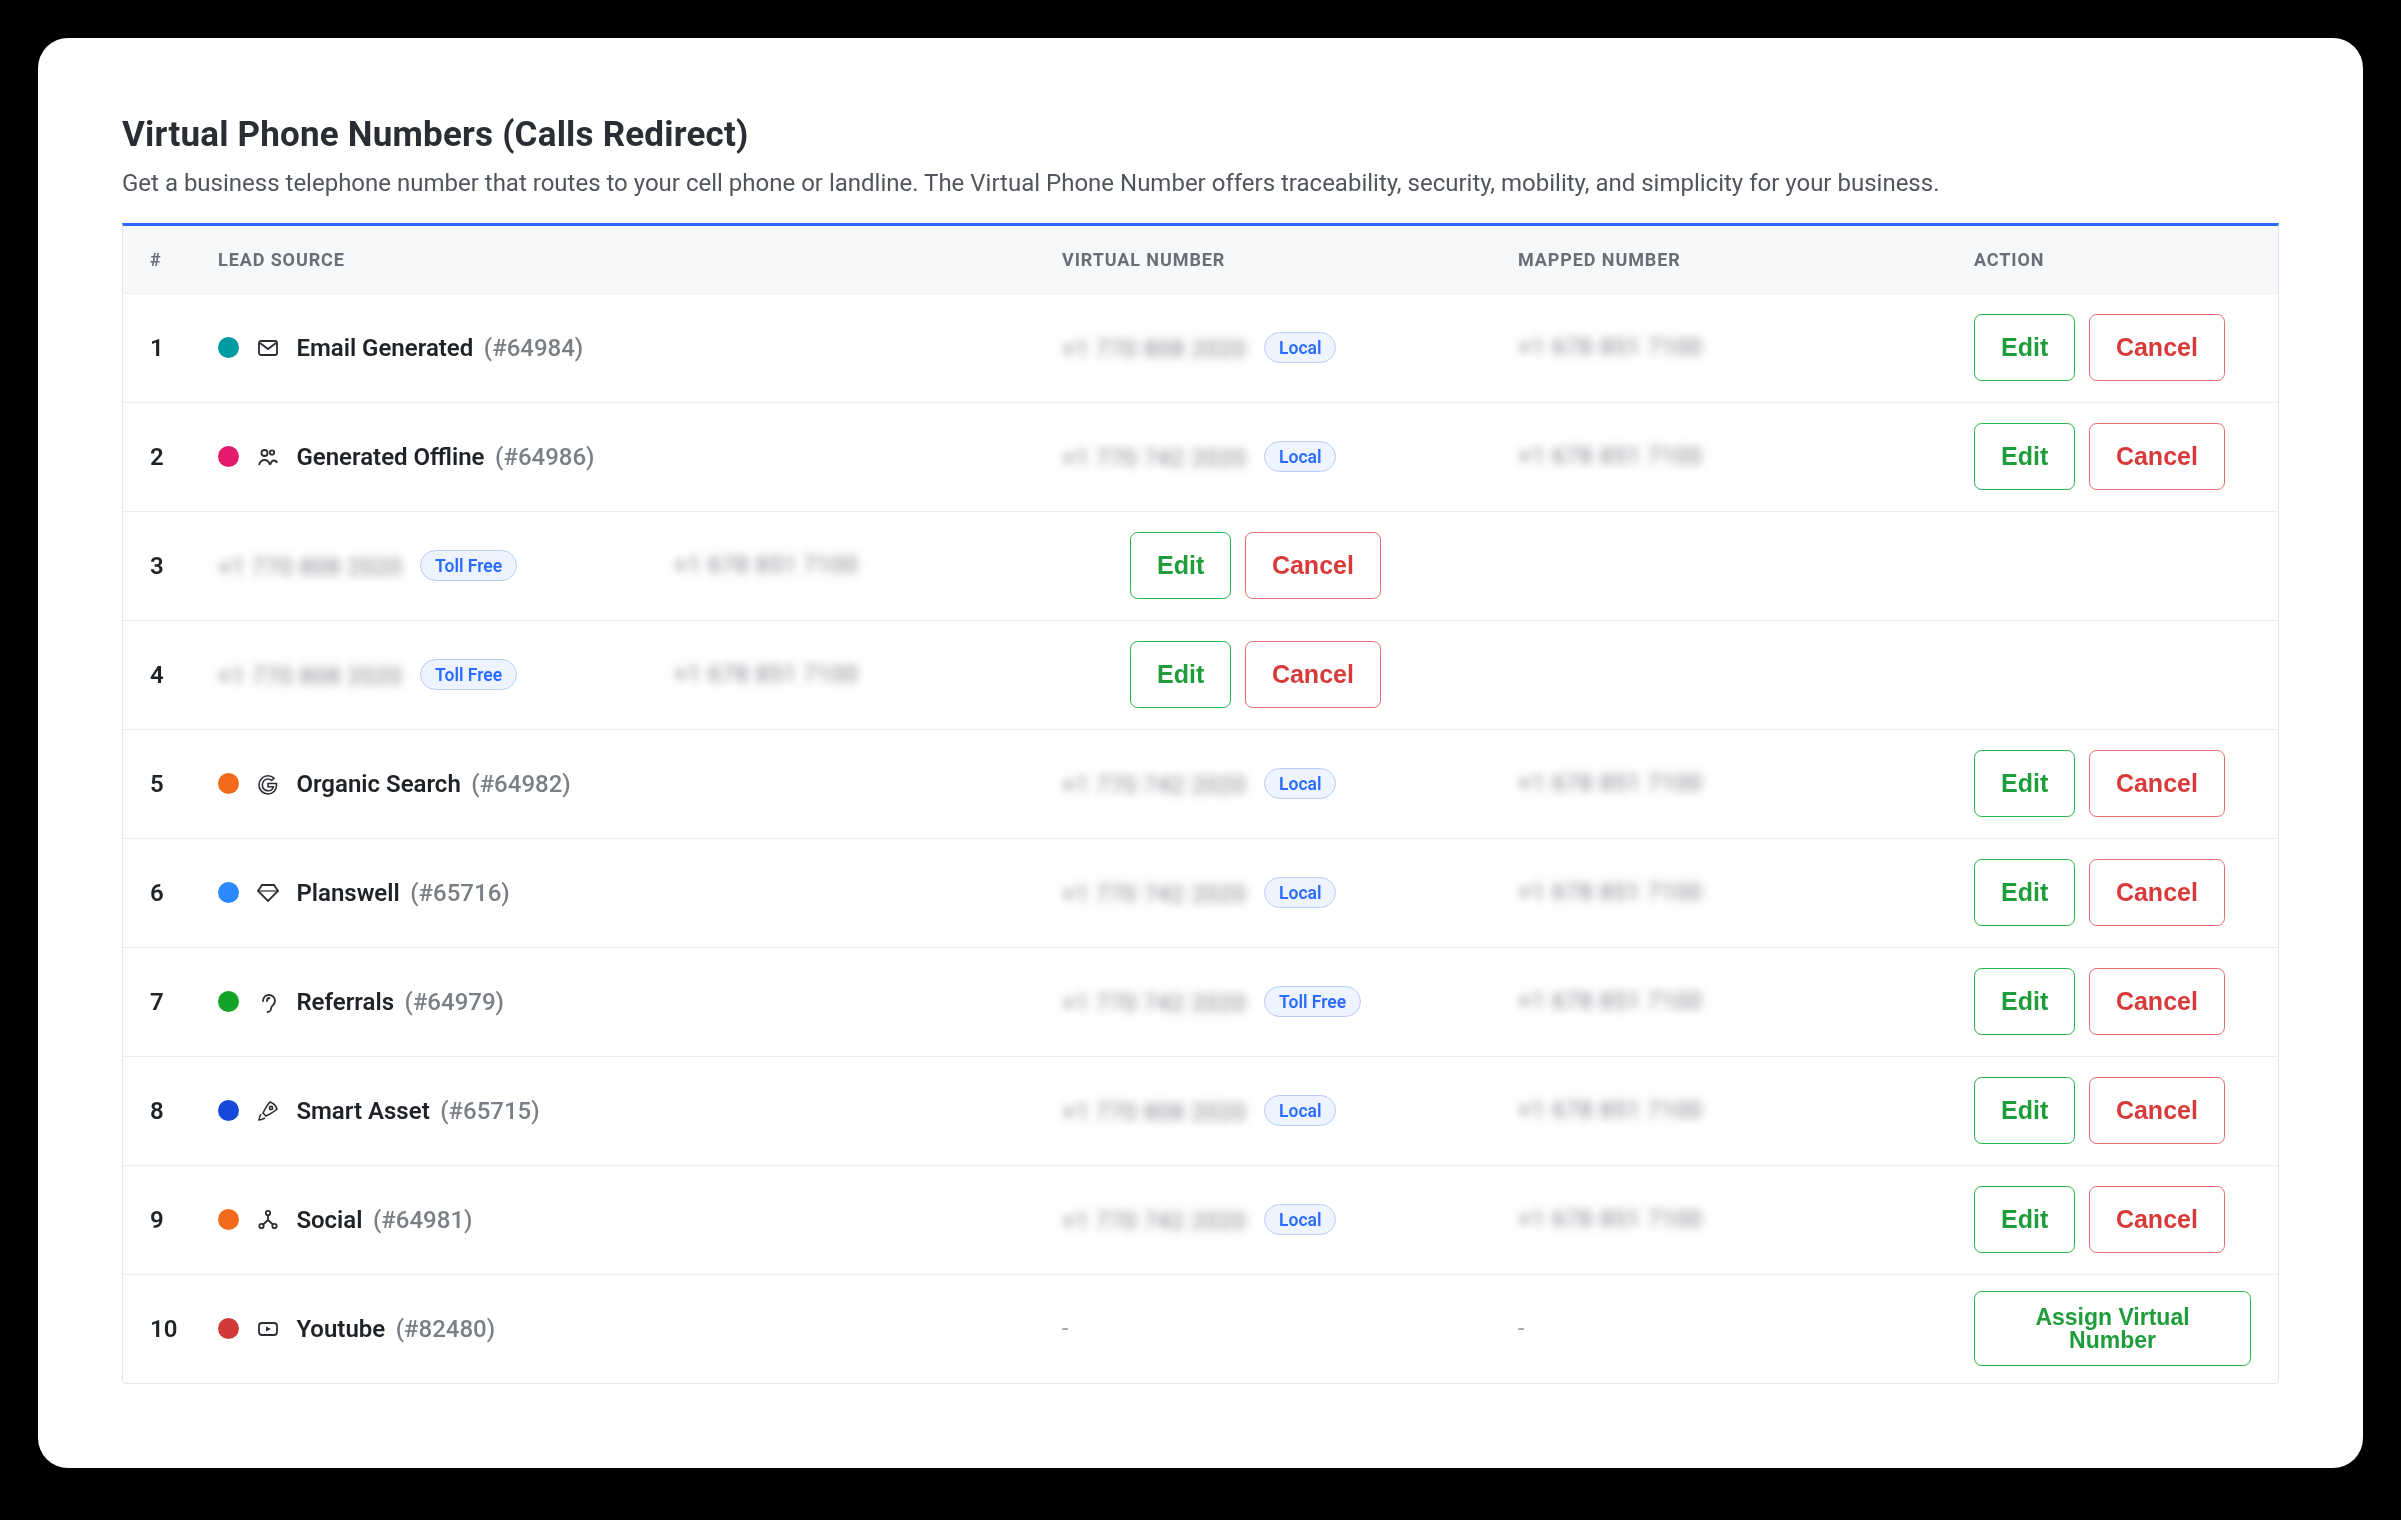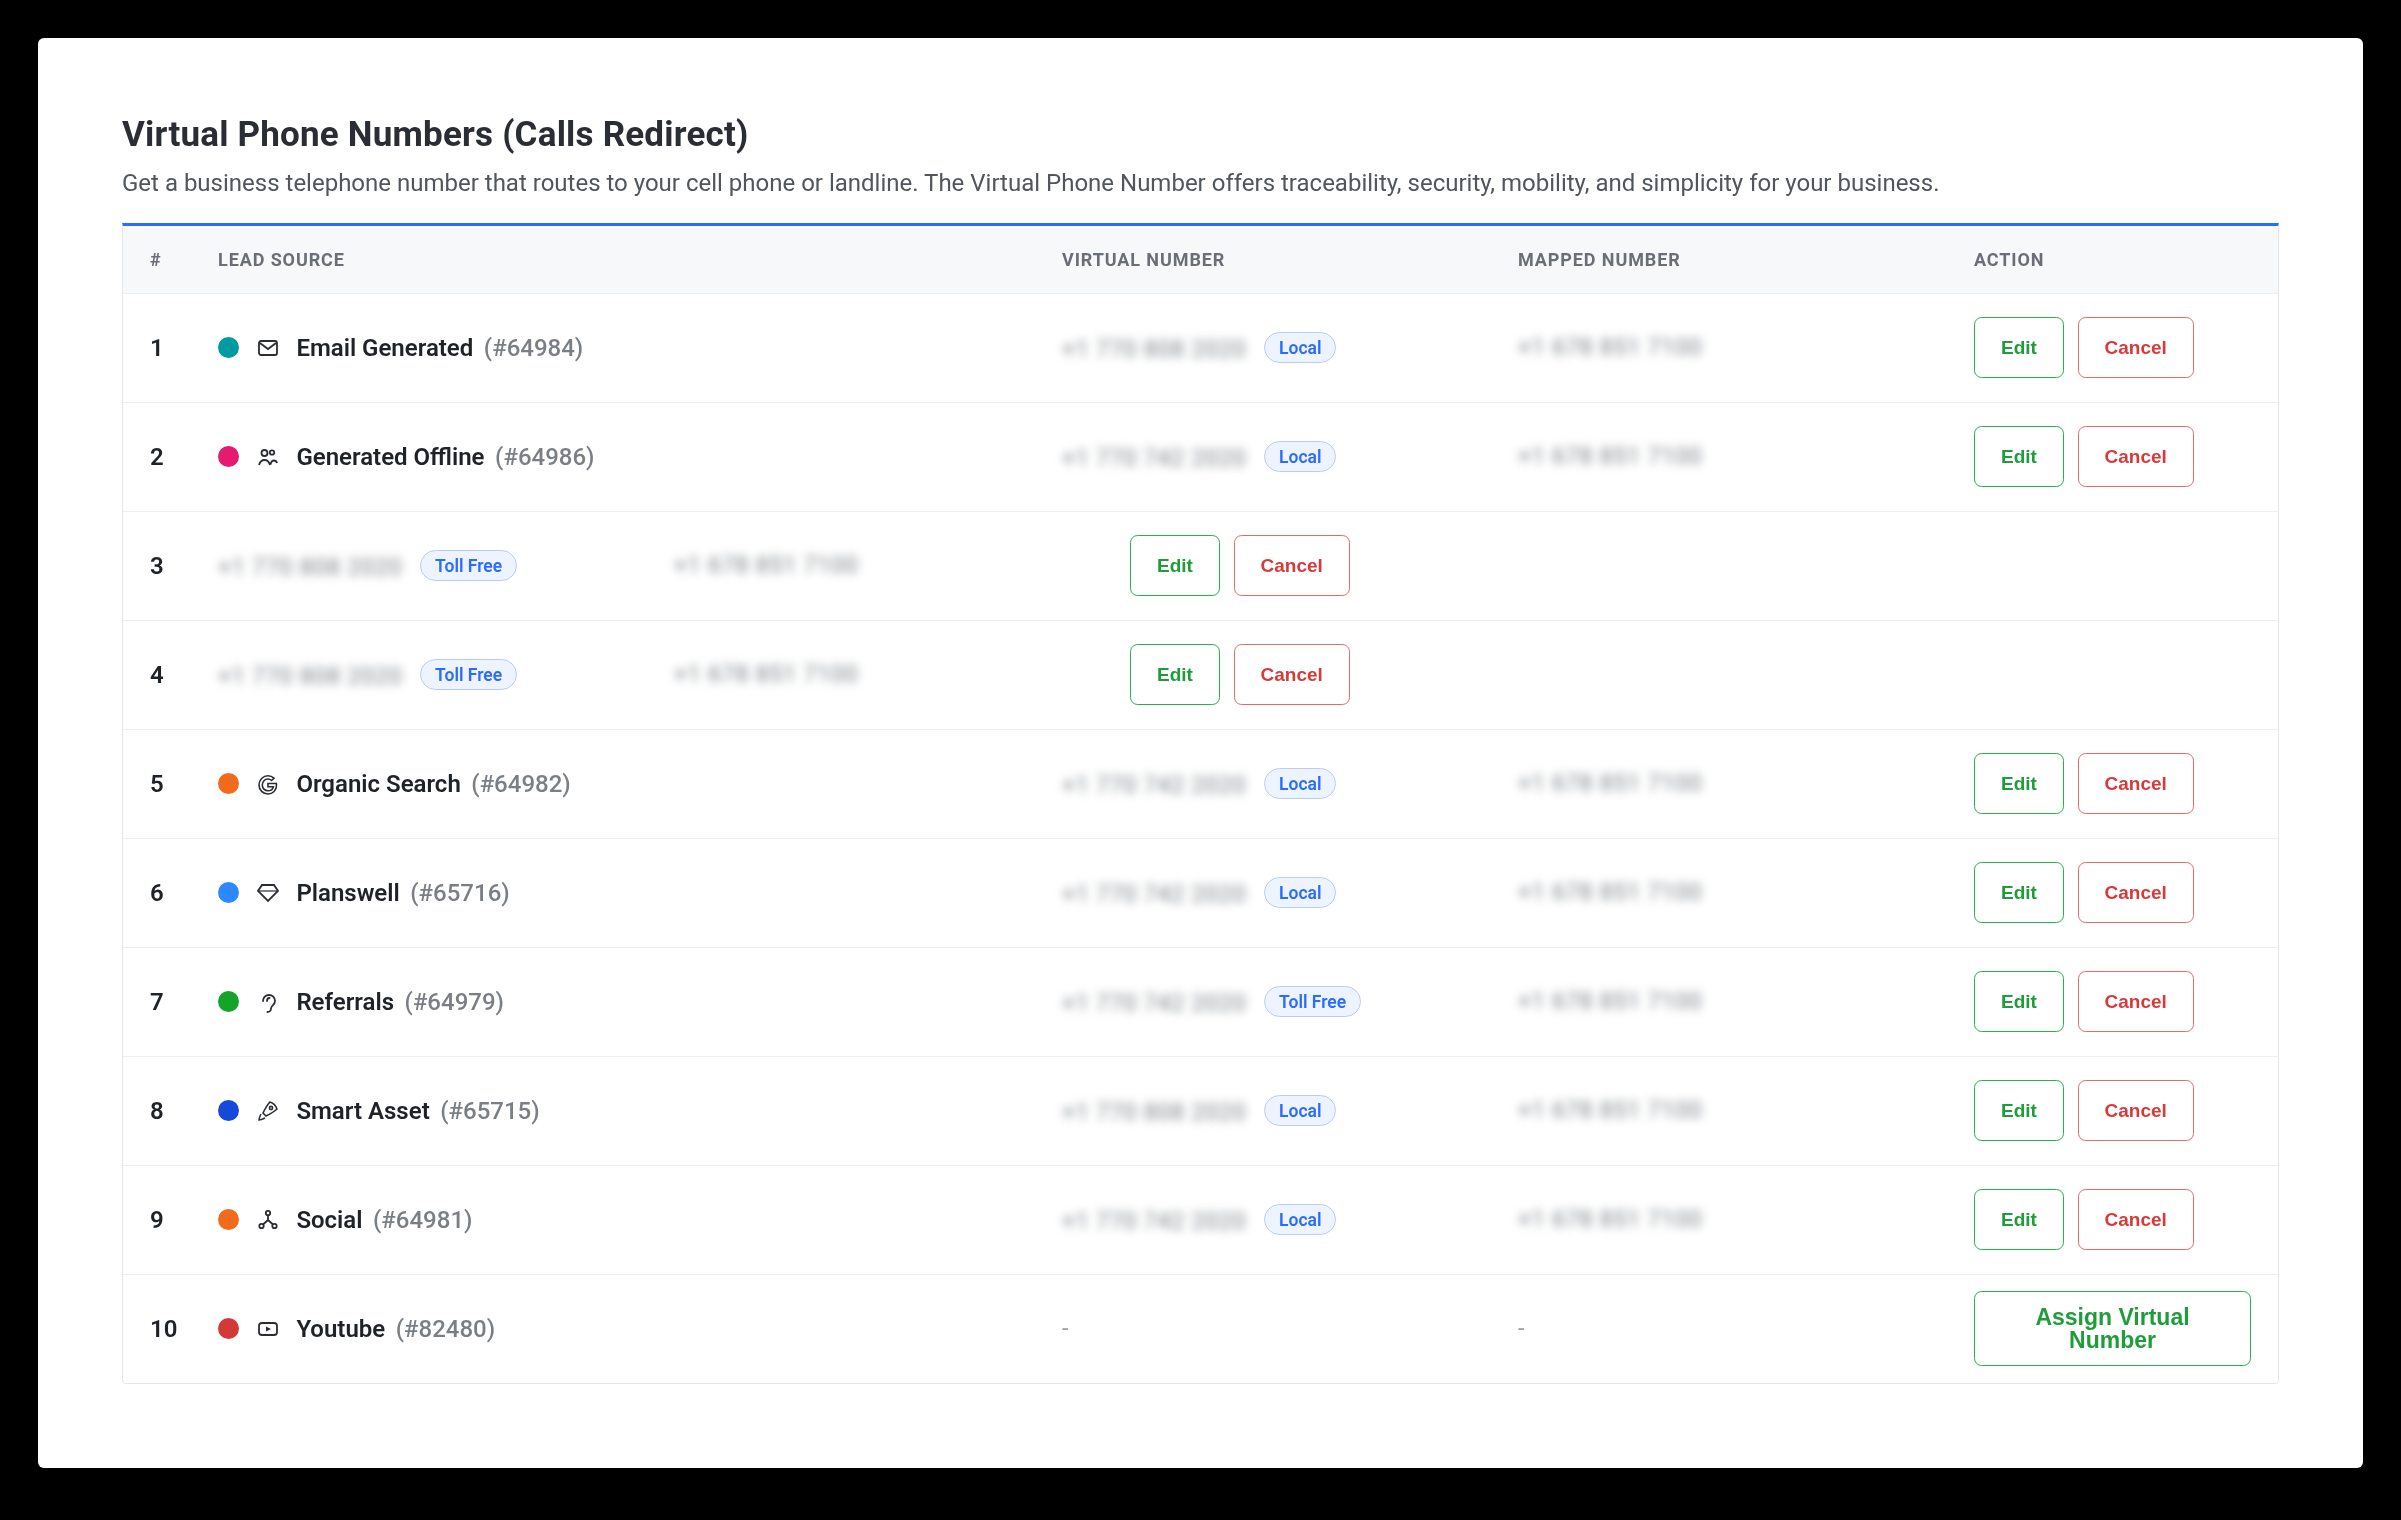--- a/index.html
+++ b/index.html
@@ -24,21 +24,21 @@
     font-size:21px;
   }
   .window{
     width:2401px;
     min-height:1521px;
     box-sizing:border-box;
     padding:38px 38px 53px 38px;
   }
   .card{
     background:#fff;
-    border-radius:6px;
+    border-radius:30px;
     box-shadow:0 4.6px 18px rgba(0,0,0,.25);
     padding:76px 84px 80px 84px;
     box-sizing:border-box;
     height:1430px;
   }
   .page-title{
     font-size:35px;
     font-weight:700;
     margin:0 0 13.7px 0;
     letter-spacing:0.2px;
@@ -103,21 +103,21 @@
     background:var(--pillbg);
     color:#2a6cff;
     font-size:17.5px;
     font-weight:600;
     padding:4.6px 13.7px;
     border-radius:760px;
     white-space:nowrap;
   }
   .btn{
     display:inline-flex;align-items:center;justify-content:center;
-    font-weight:700;font-size:19px;
+    font-weight:700;font-size:25px;
     border-radius:7.6px;
     padding:20px 26px;
     cursor:pointer;
     background:#fff;
     border:1.5px solid transparent;
     line-height:1;
   }
   .btn-edit{border-color:#24b24a;color:var(--green)}
   .btn-cancel{border-color:#e56a6a;color:var(--red)}
   .btn-assign{border-color:#24b24a;color:var(--green);padding:13.7px 26px;font-size:23px}

